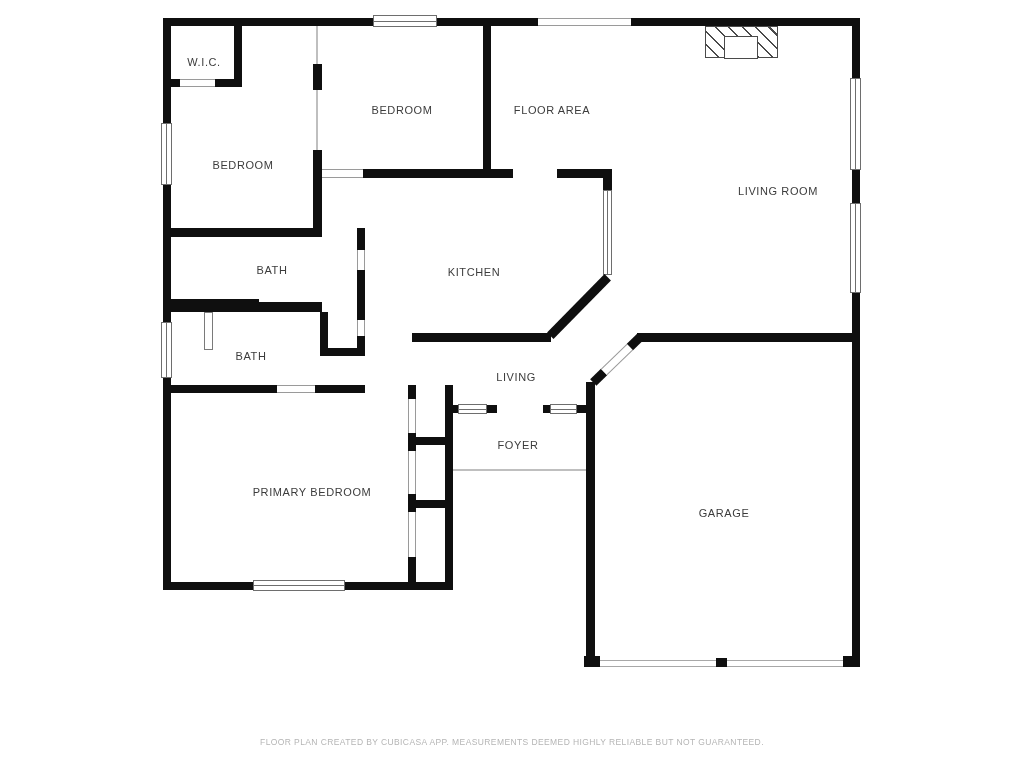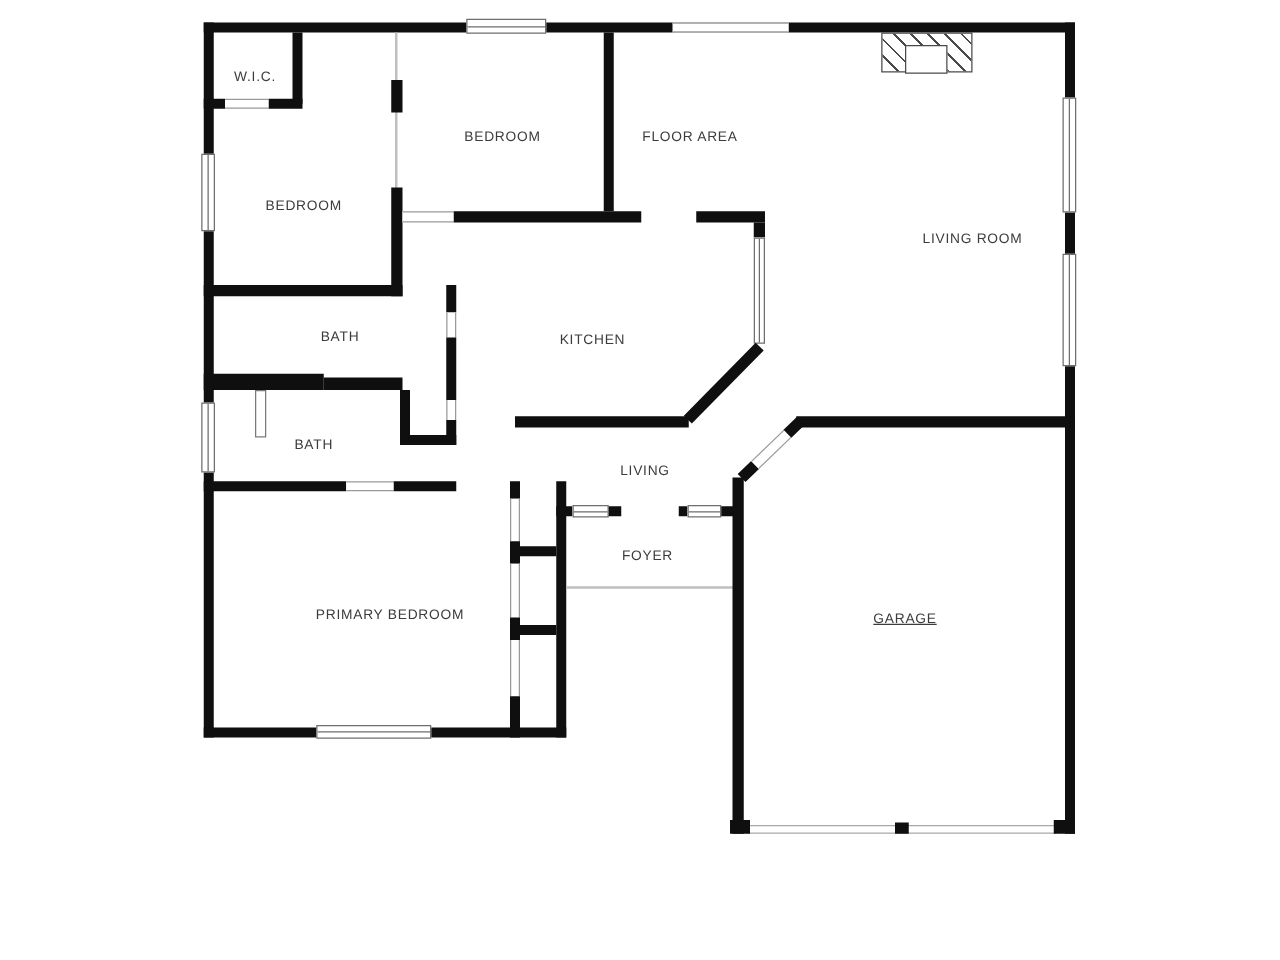--- a/index.html
+++ b/index.html
@@ -133,16 +133,17 @@
   <div class="label" style="left:243px;top:165px;">BEDROOM</div>
   <div class="label" style="left:402px;top:110px;">BEDROOM</div>
   <div class="label" style="left:552px;top:110px;">FLOOR AREA</div>
   <div class="label" style="left:778px;top:191px;">LIVING ROOM</div>
   <div class="label" style="left:474px;top:260px;margin-top:12px;">KITCHEN</div>
   <div class="label" style="left:272px;top:270px;">BATH</div>
   <div class="label" style="left:251px;top:356px;">BATH</div>
   <div class="label" style="left:516px;top:377px;">LIVING</div>
   <div class="label" style="left:518px;top:445px;">FOYER</div>
   <div class="label" style="left:295px;top:492px;padding-left:34px;">PRIMARY BEDROOM</div>
-  <div class="label" style="left:724px;top:495px;text-decoration:underline;">GARAGE</div>
+  <div class="label" style="left:724px;top:513px;">GARAGE</div>
 
+  <div class="footer">FLOOR PLAN CREATED BY CUBICASA APP. MEASUREMENTS DEEMED HIGHLY RELIABLE BUT NOT GUARANTEED.</div>
 
 </div>
 
 </body></html>

